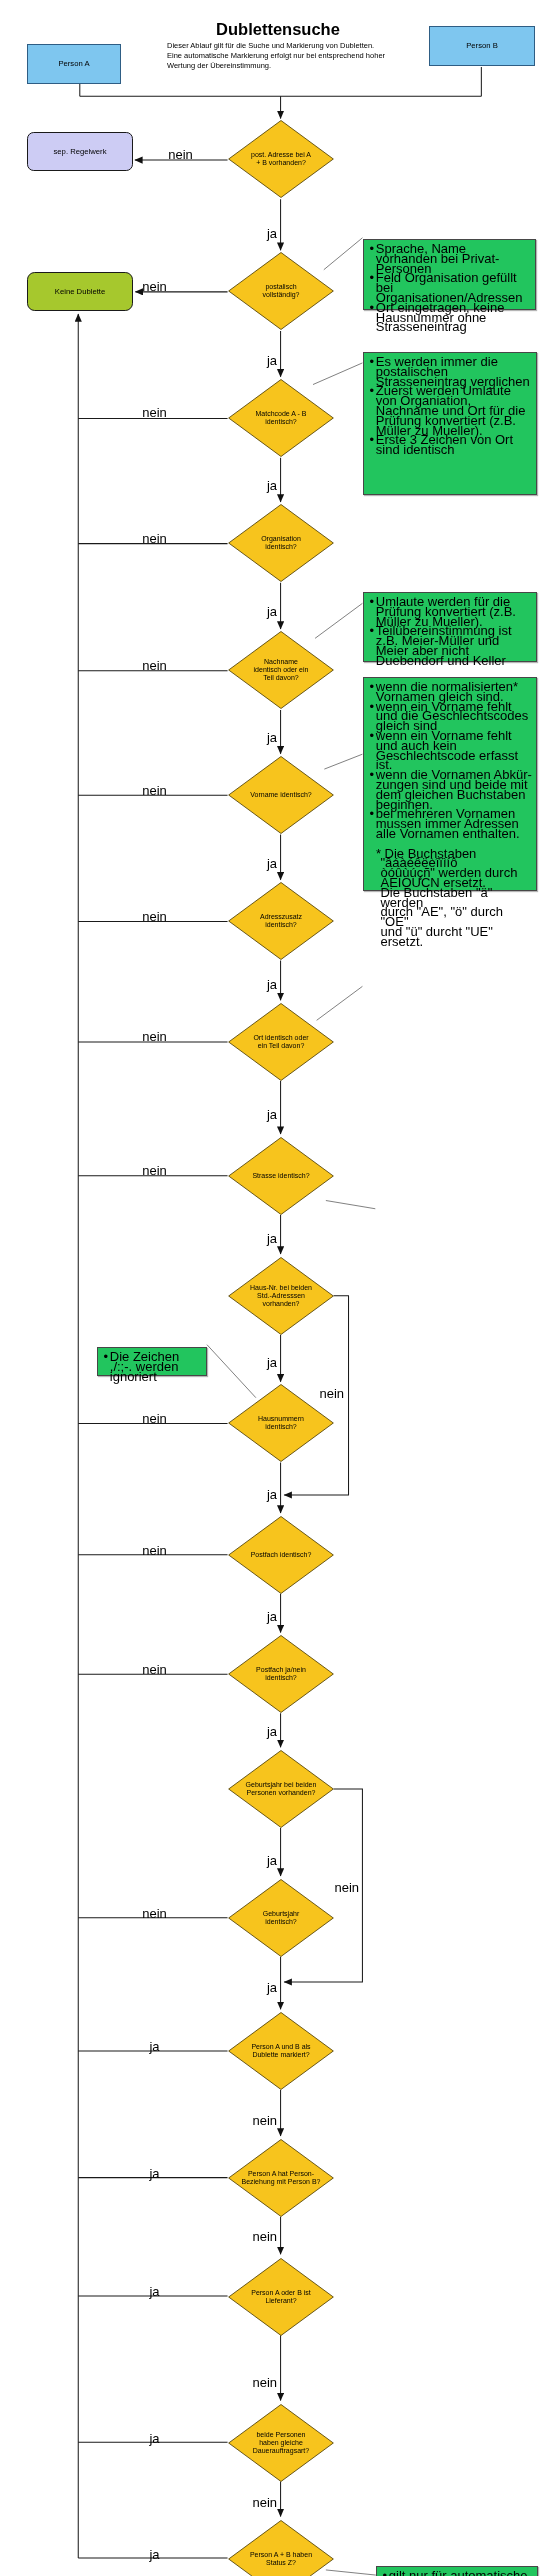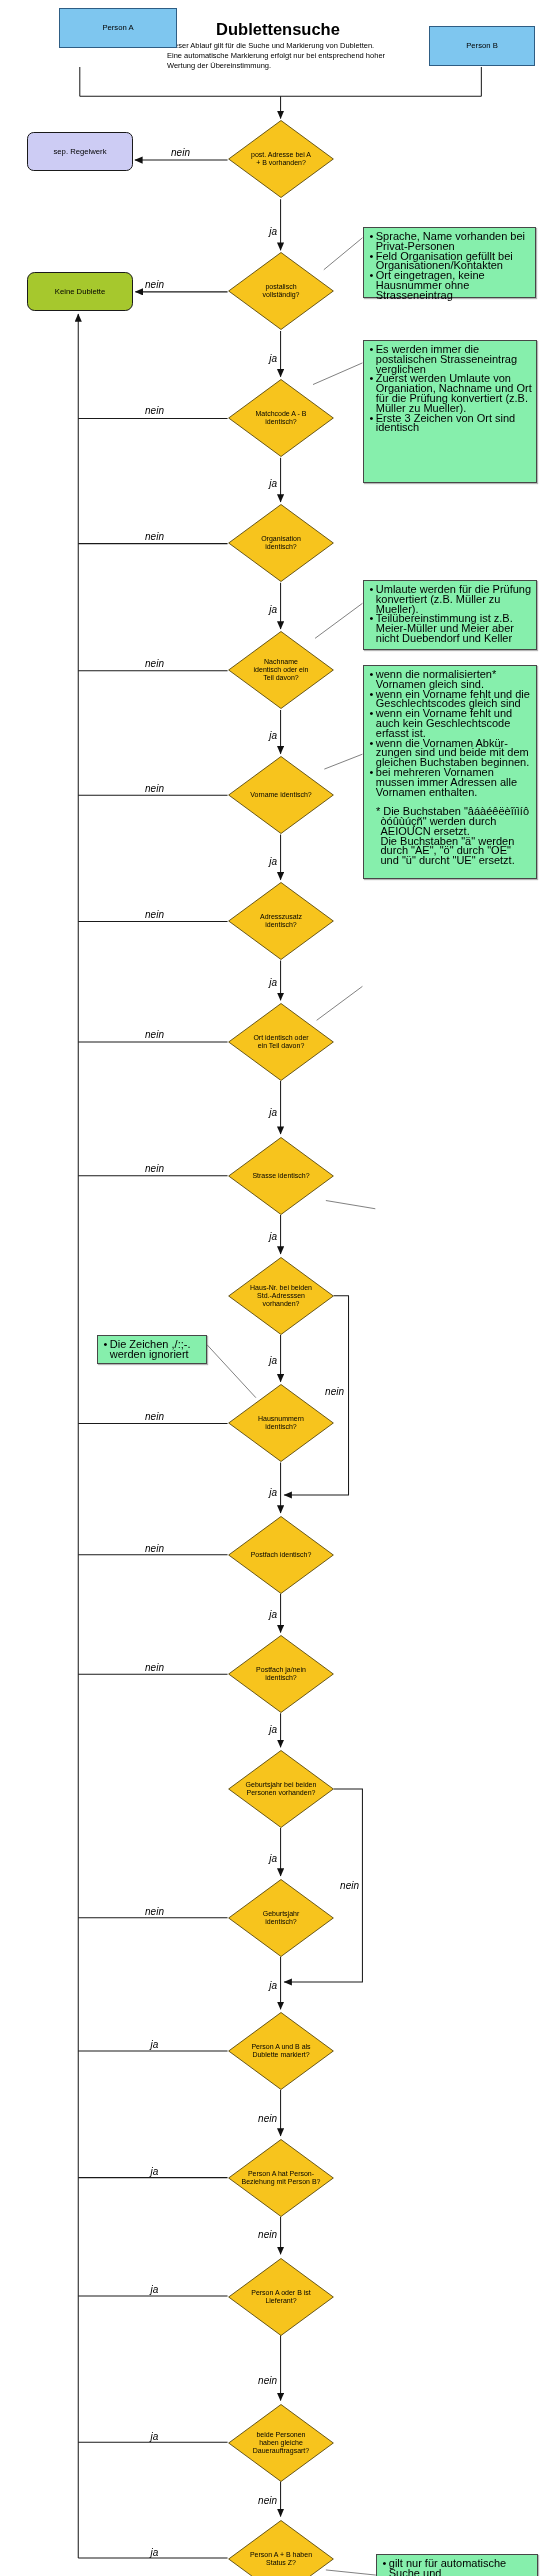--- a/index.html
+++ b/index.html
@@ -26,29 +26,29 @@
   .r-lav    { background:#CDCCF4; border:1px solid #1a1a1a; border-radius:6.7px; }
   .r-green  { background:#A6C82D; border:1px solid #1a1a1a; border-radius:7.7px; }
   .diamond { position:absolute; width:106px; height:78px; }
   .diamond svg { position:absolute; left:0; top:0; }
   .dlabel {
     position:absolute; left:0; top:0; right:0; bottom:0;
     display:flex; align-items:center; justify-content:center;
     text-align:center; font-size:7px; line-height:8.2px; padding:0 21.6px;
   }
   .note {
-    position:absolute; box-sizing:border-box; background:#86efac;
+    position:absolute; box-sizing:border-box; background:#22c55e;
     border:0.8px solid #474747; box-shadow:1px 1px 1px rgba(90,90,90,.45);
-    font-size:11px; line-height:9.8px; padding:4.1px 4.1px;
+    font-size:13px; line-height:9.8px; padding:4.1px 4.1px;margin-top:12px;
   }
   .note ul { margin:0; padding:0; list-style:none; }
   .note li { position:relative; padding-left:7.7px; }
   .note li::before { content:"•"; position:absolute; left:1.5px; }
   .footnote { padding-left:12.4px; text-indent:-4.6px; white-space:pre-line; margin-top:9.8px; }
-  .elabel { position:absolute; font-size:10px;font-style:italic; }
+  .elabel { position:absolute; font-size:13px; }
   .e-right { text-align:right; }
   .e-center { text-align:center; }
 </style>
 </head>
 <body>
 
 <div class="canvas">
 
   <svg class="edges" width="556" height="2782" viewBox="0 0 1080 5400">
     <defs>
@@ -118,21 +118,21 @@
       <path d="M615 1980 L704 1914"></path>
       <path d="M633 2330 L729 2346"></path>
       <path d="M402 2610 L497 2713"></path>
       <path d="M633 4990 L730 5000"></path>
     </g>
   </svg>
 
   <div class="title">Dublettensuche</div>
   <div class="subtitle">Dieser Ablauf gilt für die Suche und Markierung von Dubletten. Eine automatische Markierung erfolgt nur bei entsprechend hoher Wertung der Übereinstimmung.</div>
 
-  <div class="box process" style="left:27px; top:8px; width:118px; height:40px;margin-left:32px;">Person A</div>
+  <div class="box process" style="left:27px; top:44px; width:94px; height:40px;">Person A</div>
   <div class="box process" style="left:429px; top:26px; width:106px; height:40px;">Person B</div>
   <div class="box r-lav" style="left:27px; top:132px; width:106px; height:39px;">sep. Regelwerk</div>
   <div class="box r-green" style="left:27px; top:272px; width:106px; height:39px;">Keine Dublette</div>
 
   <div class="diamond" style="left:228px; top:120px;">
     <svg width="106" height="78" viewBox="0 0 206 152">
         <polygon points="103,1 205,76 103,151 1,76" fill="#F7C41D" stroke="#4a3b00" stroke-width="1.6"></polygon>
       </svg>
     <div class="dlabel">post. Adresse bei A + B vorhanden?</div>
   </div>
@@ -289,21 +289,21 @@
   <span class="elabel e-center" style="left:139px; top:2284px; width:31px;">ja</span>
   <span class="elabel e-center" style="left:139px; top:2431px; width:31px;">ja</span>
   <span class="elabel e-center" style="left:139px; top:2547px; width:31px;">ja</span>
 
   <span class="elabel e-right" style="left:309px; top:1386px; width:35px;">nein</span>
   <span class="elabel e-right" style="left:324px; top:1880px; width:35px;">nein</span>
 
   <div class="note" style="left:363px; top:227px; width:173px; height:71px;">
     <ul>
       <li>Sprache, Name vorhanden bei Privat-Personen</li>
-      <li>Feld Organisation gefüllt bei Organisationen/Kontakten</li>
+      <li>Feld Organisation gefüllt bei Organisationen/Adressen</li>
       <li>Ort eingetragen, keine Hausnummer ohne Strasseneintrag</li>
     </ul>
   </div>
 
   <div class="note" style="left:363px; top:340px; width:174px; height:143px;">
     <ul>
       <li>Es werden immer die postalischen Strasseneintrag verglichen</li>
       <li>Zuerst werden Umlaute von Organiation, Nachname und Ort für die Prüfung konvertiert (z.B. Müller zu Mueller).</li>
       <li>Erste 3 Zeichen von Ort sind identisch</li>
     </ul>

